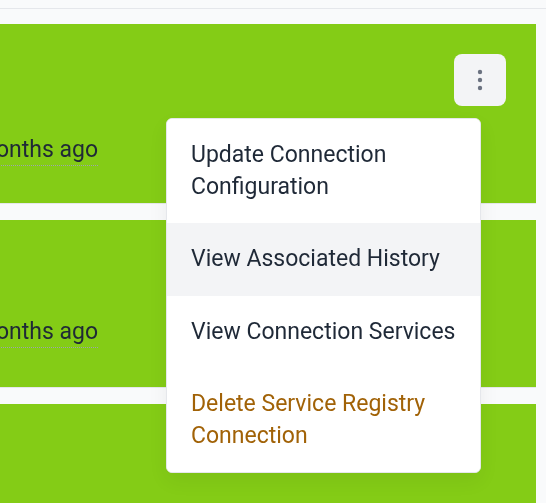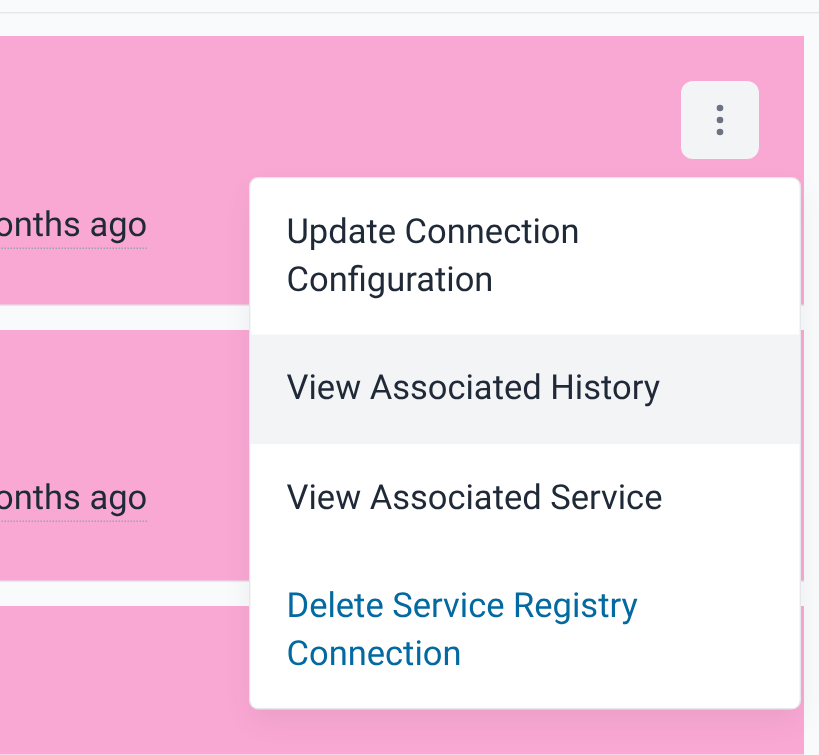--- a/index.html
+++ b/index.html
@@ -13,21 +13,21 @@
   .divider {
     position: absolute;
     left: 0; right: 0;
     height: 1px;
     background: #e5e7eb;
   }
   .divider.d1 { top: 8px; }
   .card {
     position: absolute;
     left: 0; right: 10px;
-    background: #f9a8d4;
+    background: #84cc16;
     border-bottom: 1px solid #e5e7eb;
     padding: 20px 24px 24px 0;
   }
   .card.c1 { top: 24px; height: 180px; }
   .card.c2 { top: 220px; height: 168px; }
   .card.c3 { top: 404px; height: 140px; }
   .timestamp {
     position: absolute;
     left: -4px;
     font-size: 23px;
@@ -49,41 +49,41 @@
     cursor: pointer;
     display: flex;
     align-items: center;
     justify-content: center;
   }
   .kebab-btn svg { fill: #6b7280; }
   .dropdown {
     position: absolute;
     top: 118px;
     left: 166px;
-    width: 368px;
+    width: 315px;
     background: #ffffff;
     border: 1px solid #e5e7eb;
     border-radius: 6px;
     box-shadow: 0 8px 20px rgba(0,0,0,0.06);
     z-index: 10;
     overflow: hidden;
   }
   .dropdown-item {
     padding: 20px 24px;
     font-size: 23px;
     line-height: 1.4;
     color: #1f2937;
     cursor: pointer;
     background: #ffffff;
   }
   .dropdown-item.hover {
     background: #f3f4f6;
   }
   .dropdown-item.danger {
-    color: #0369a1;
+    color: #a16207;
   }
 </style>
 </head>
 <body>
 
 <div class="divider d1"></div>
 
 <div class="card c1">
   <span class="timestamp">onths ago</span>
 </div>
@@ -103,18 +103,18 @@
 <div class="card c3"></div>
 
 <div class="dropdown">
   <div class="dropdown-item">
     <span>Update Connection Configuration</span>
   </div>
   <div class="dropdown-item hover">
     <span>View Associated History</span>
   </div>
   <div class="dropdown-item">
-    <span>View Associated Service</span>
+    <span>View Connection Services</span>
   </div>
   <div class="dropdown-item danger">
     <span>Delete Service Registry Connection</span>
   </div>
 </div>
 
 </body></html>

